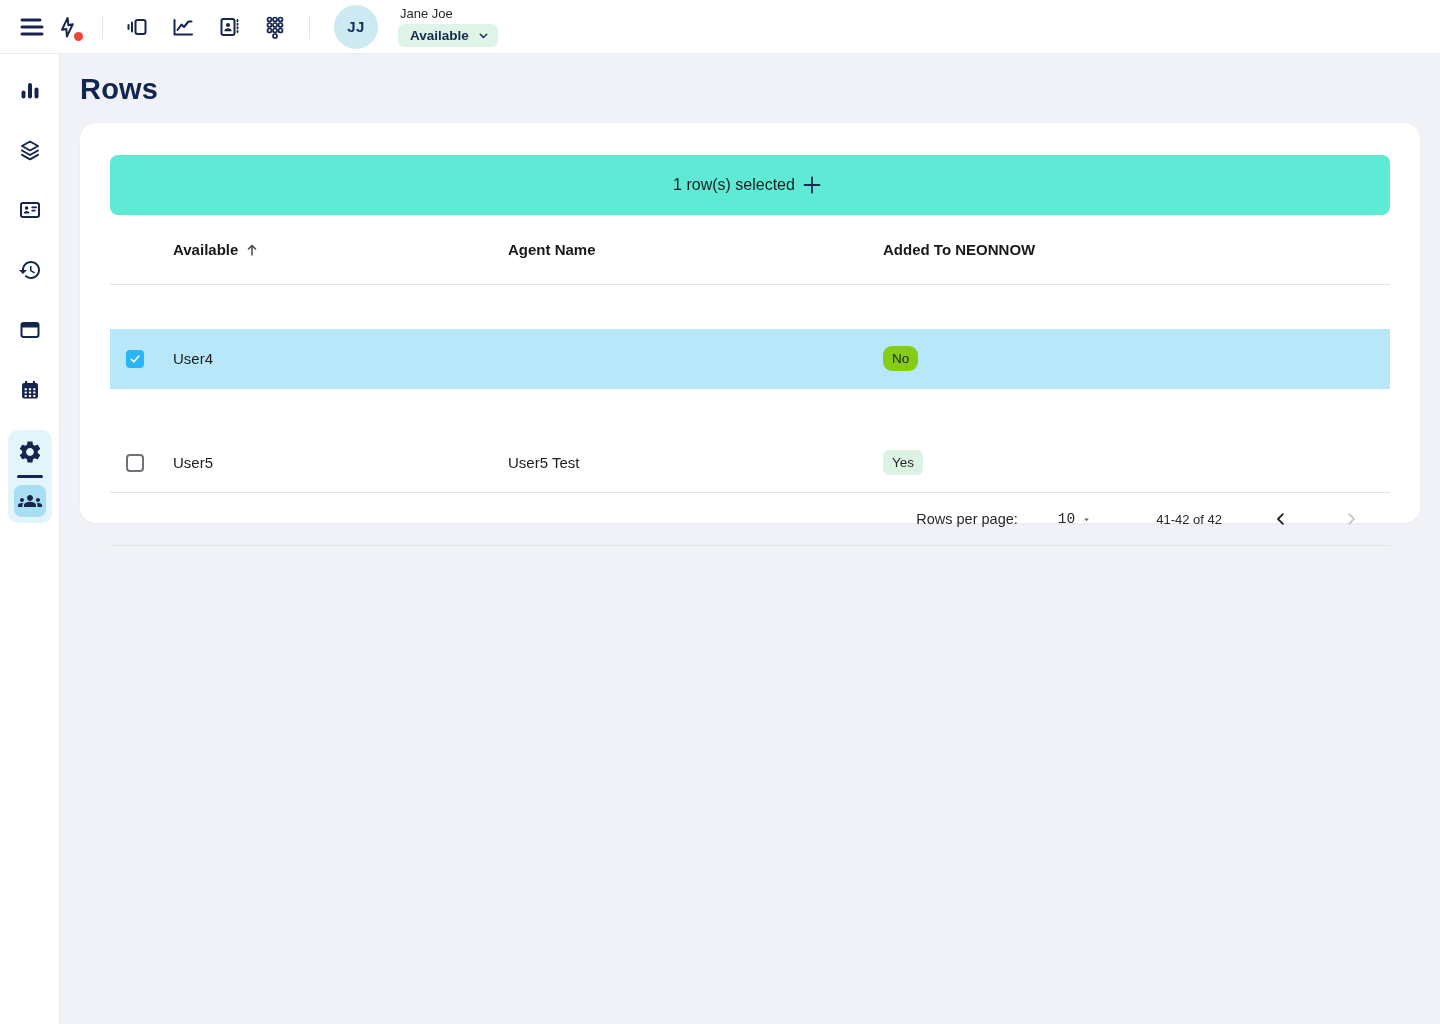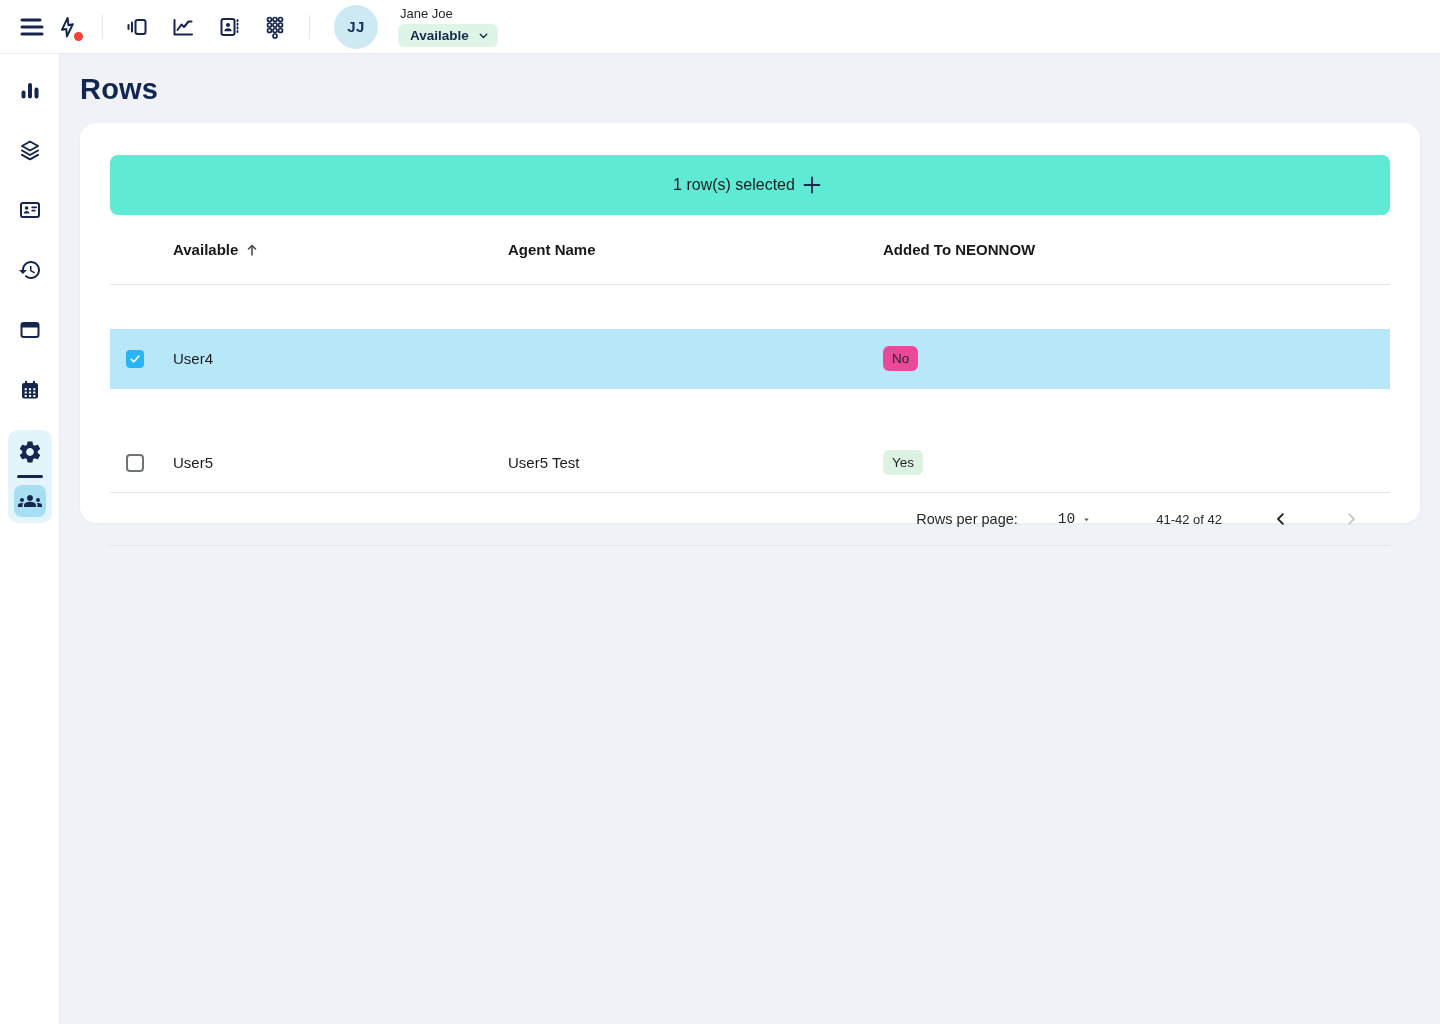--- a/index.html
+++ b/index.html
@@ -77,21 +77,21 @@
   .row { height:60px; border-bottom:1px solid #e2e4e7; cursor:pointer;margin-top:44px; }
   .row.selected { background:#b7e7f8; border-bottom-color:#b7e7f8; }
   .td { font-size:15px; color:#1c1c1e; }
   .cb-cell { padding-left:16px; }
   .checkbox {
     width:18px; height:18px; border-radius:4px; border:2px solid #6f7377; background:#ffffff;
     display:flex; align-items:center; justify-content:center; cursor:pointer;
   }
   .checkbox.checked { background:#29b6f6; border-color:#29b6f6; }
   .badge { display:inline-block; padding:5px 9px; border-radius:6px; font-size:13.5px; color:#1f2125; }
-  .badge.no  { background:#ec4899; }
+  .badge.no  { background:#84cc16;border-radius:9px; }
   .badge.yes { background:#dcf2e3; }
 
   .pagination {
     height:53px; border-bottom:1px solid #e2e4e7;
     display:flex; align-items:center; justify-content:flex-end; padding-right:22px;gap:24px;
   }
   .pg-label { font-size:14.5px; color:#26272b; margin-right:16px; }
   .pg-select { display:flex; align-items:center; gap:6px; border:none; background:none; font-family:Liberation Mono, monospace; font-size:14.5px; color:#26272b; cursor:pointer; margin-right:40px; }
   .pg-range { font-size:13px; color:#26272b; margin-right:18px; }
   .pg-nav { width:34px; height:34px; border:none; background:none; display:flex; align-items:center; justify-content:center; cursor:pointer; border-radius:50%; }

